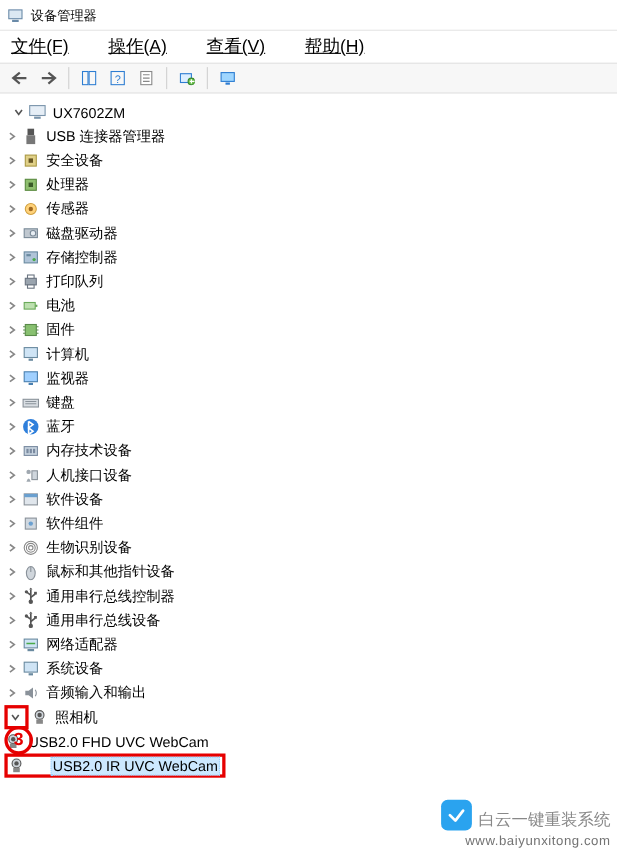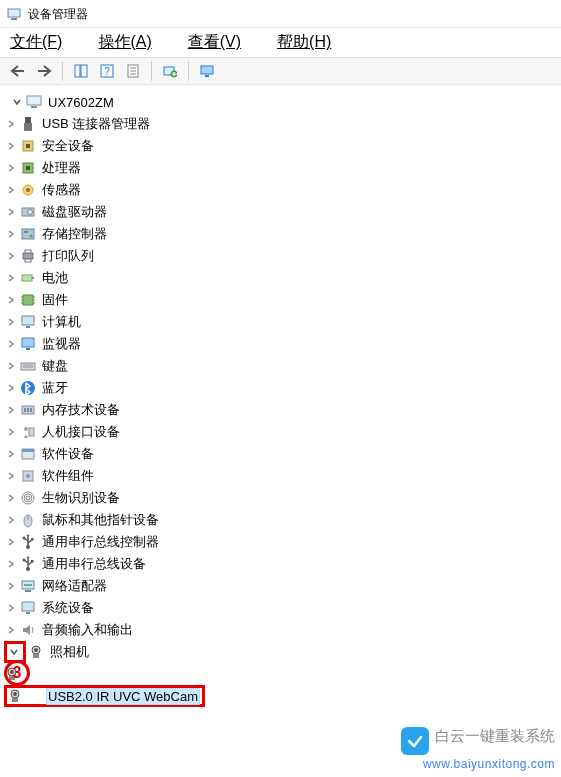--- a/index.html
+++ b/index.html
@@ -125,37 +125,37 @@
     position: absolute;
     bottom: 6px;
     right: 6px;
     display: flex;
     align-items: center;
     flex-direction: column;
     gap: 0;
   }
   .wm-row {
     display: flex;
-    align-items: flex-start;
+    align-items: flex-end;
   }
   .wm-icon {
     width: 28px; height: 28px;
     background: #2aa3ef;
     border-radius: 6px;
     display: flex;
     align-items: center; justify-content: center;
     color: #fff;
     margin-right: 6px;
   }
   .wm-text {
     color: #888;
     font-size: 15px;
   }
   .wm-url {
-    color: #3b82f6;
+    color: #737373;
     font-size: 12px;
     letter-spacing: 0.5px;
     margin-top: 2px;
     align-self: flex-end;
   }
 </style>
 </head>
 <body>
 
 <div class="titlebar">
@@ -619,20 +619,21 @@
         <span class="node-label">照相机</span>
       </div>
       <div class="node child-leaf">
         <span class="node-icon">
           <svg width="16" height="16" viewBox="0 0 16 16">
             <circle cx="8" cy="6" r="4" fill="#d0d6dc" stroke="#555"></circle>
             <circle cx="8" cy="6" r="2" fill="#555"></circle>
             <rect x="5" y="10" width="6" height="4" fill="#888"></rect>
           </svg>
         </span>
+        <span class="node-label">USB2.0 FHD UVC WebCam</span>
       </div>
       <div class="node child-leaf selected">
         <span class="redbox" style="padding-right: 2px; gap: 17px;">
           <span class="node-icon">
             <svg width="16" height="16" viewBox="0 0 16 16">
               <circle cx="8" cy="6" r="4" fill="#d0d6dc" stroke="#555"></circle>
               <circle cx="8" cy="6" r="2" fill="#555"></circle>
               <rect x="5" y="10" width="6" height="4" fill="#888"></rect>
             </svg>
           </span>

